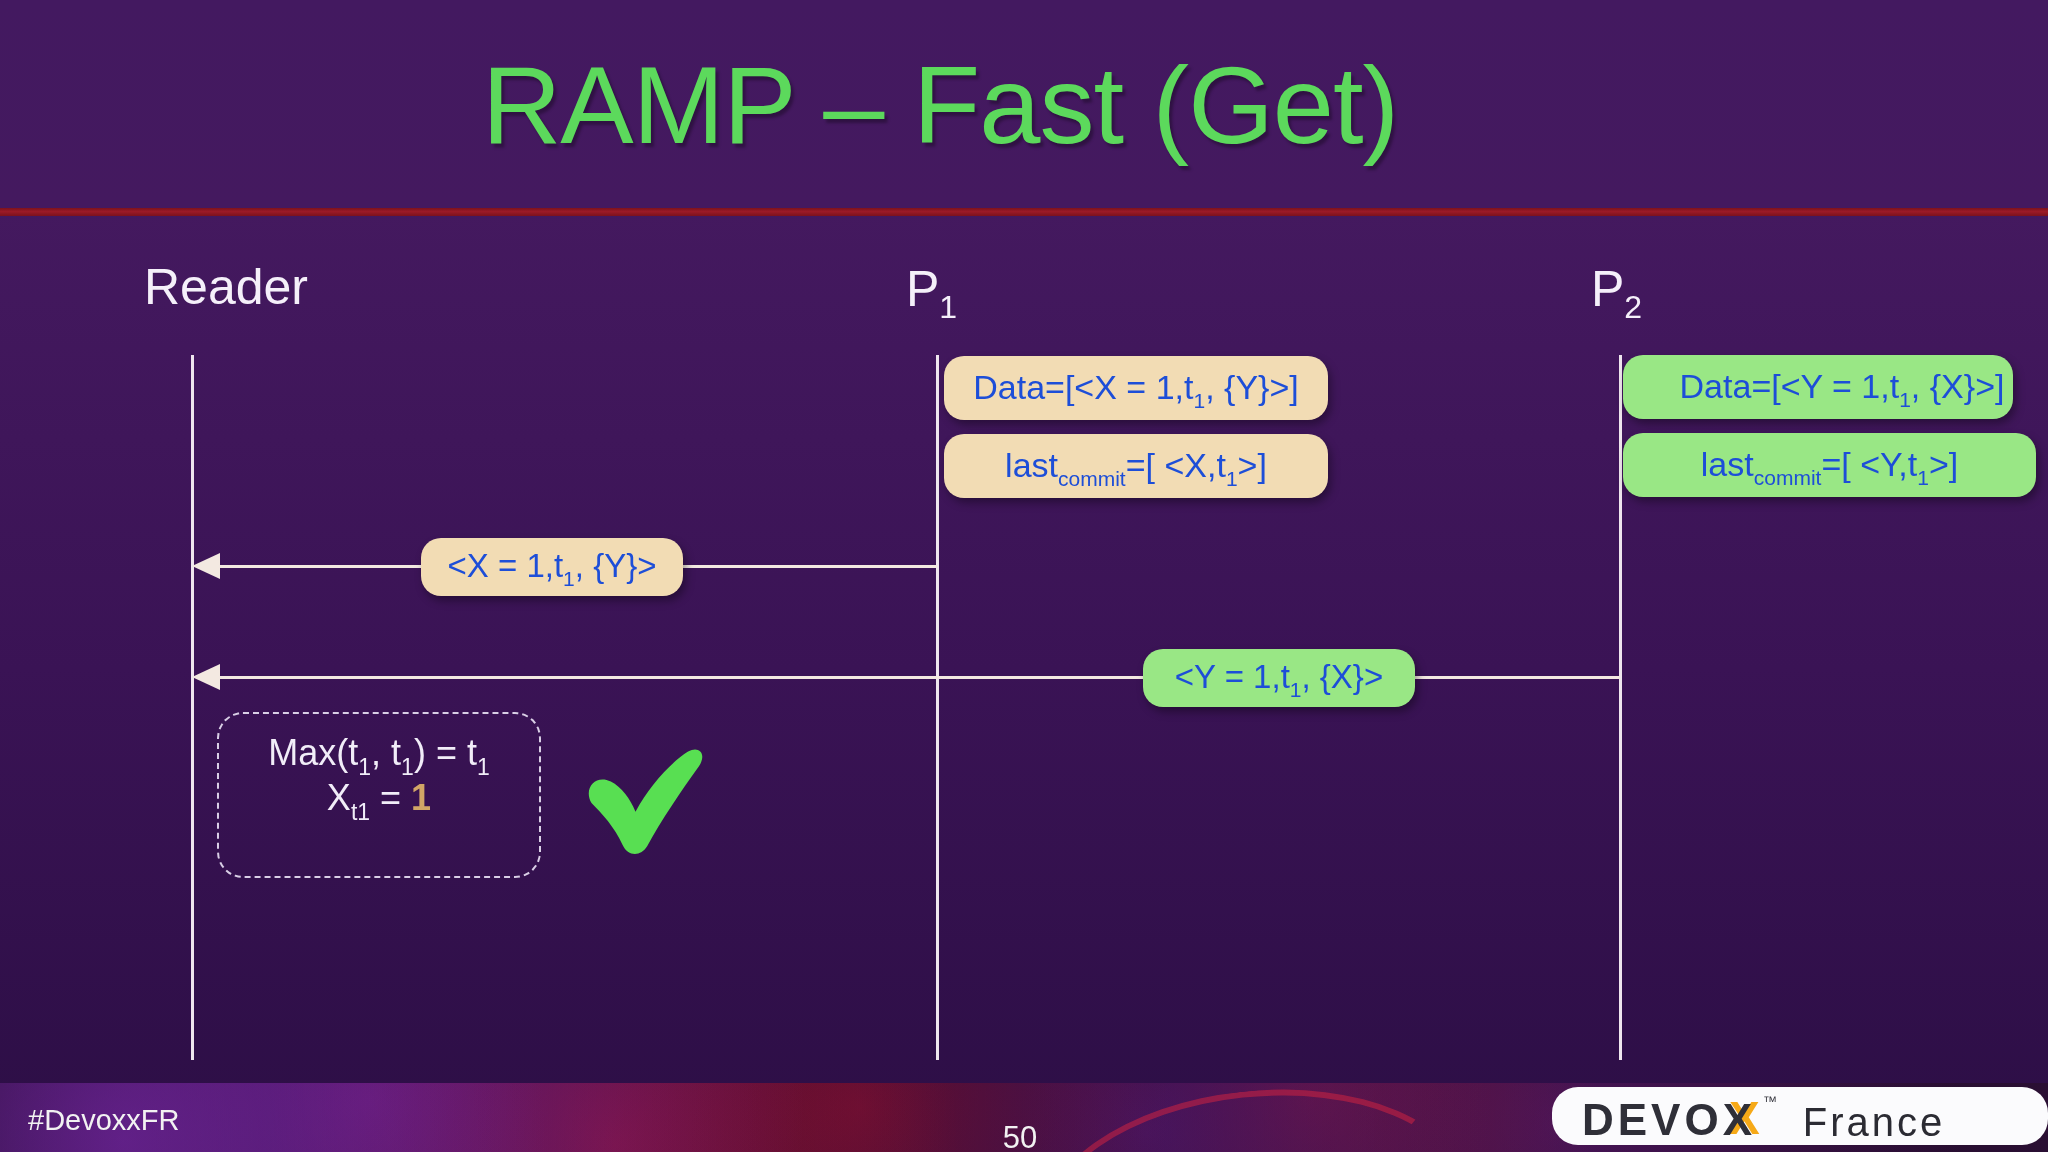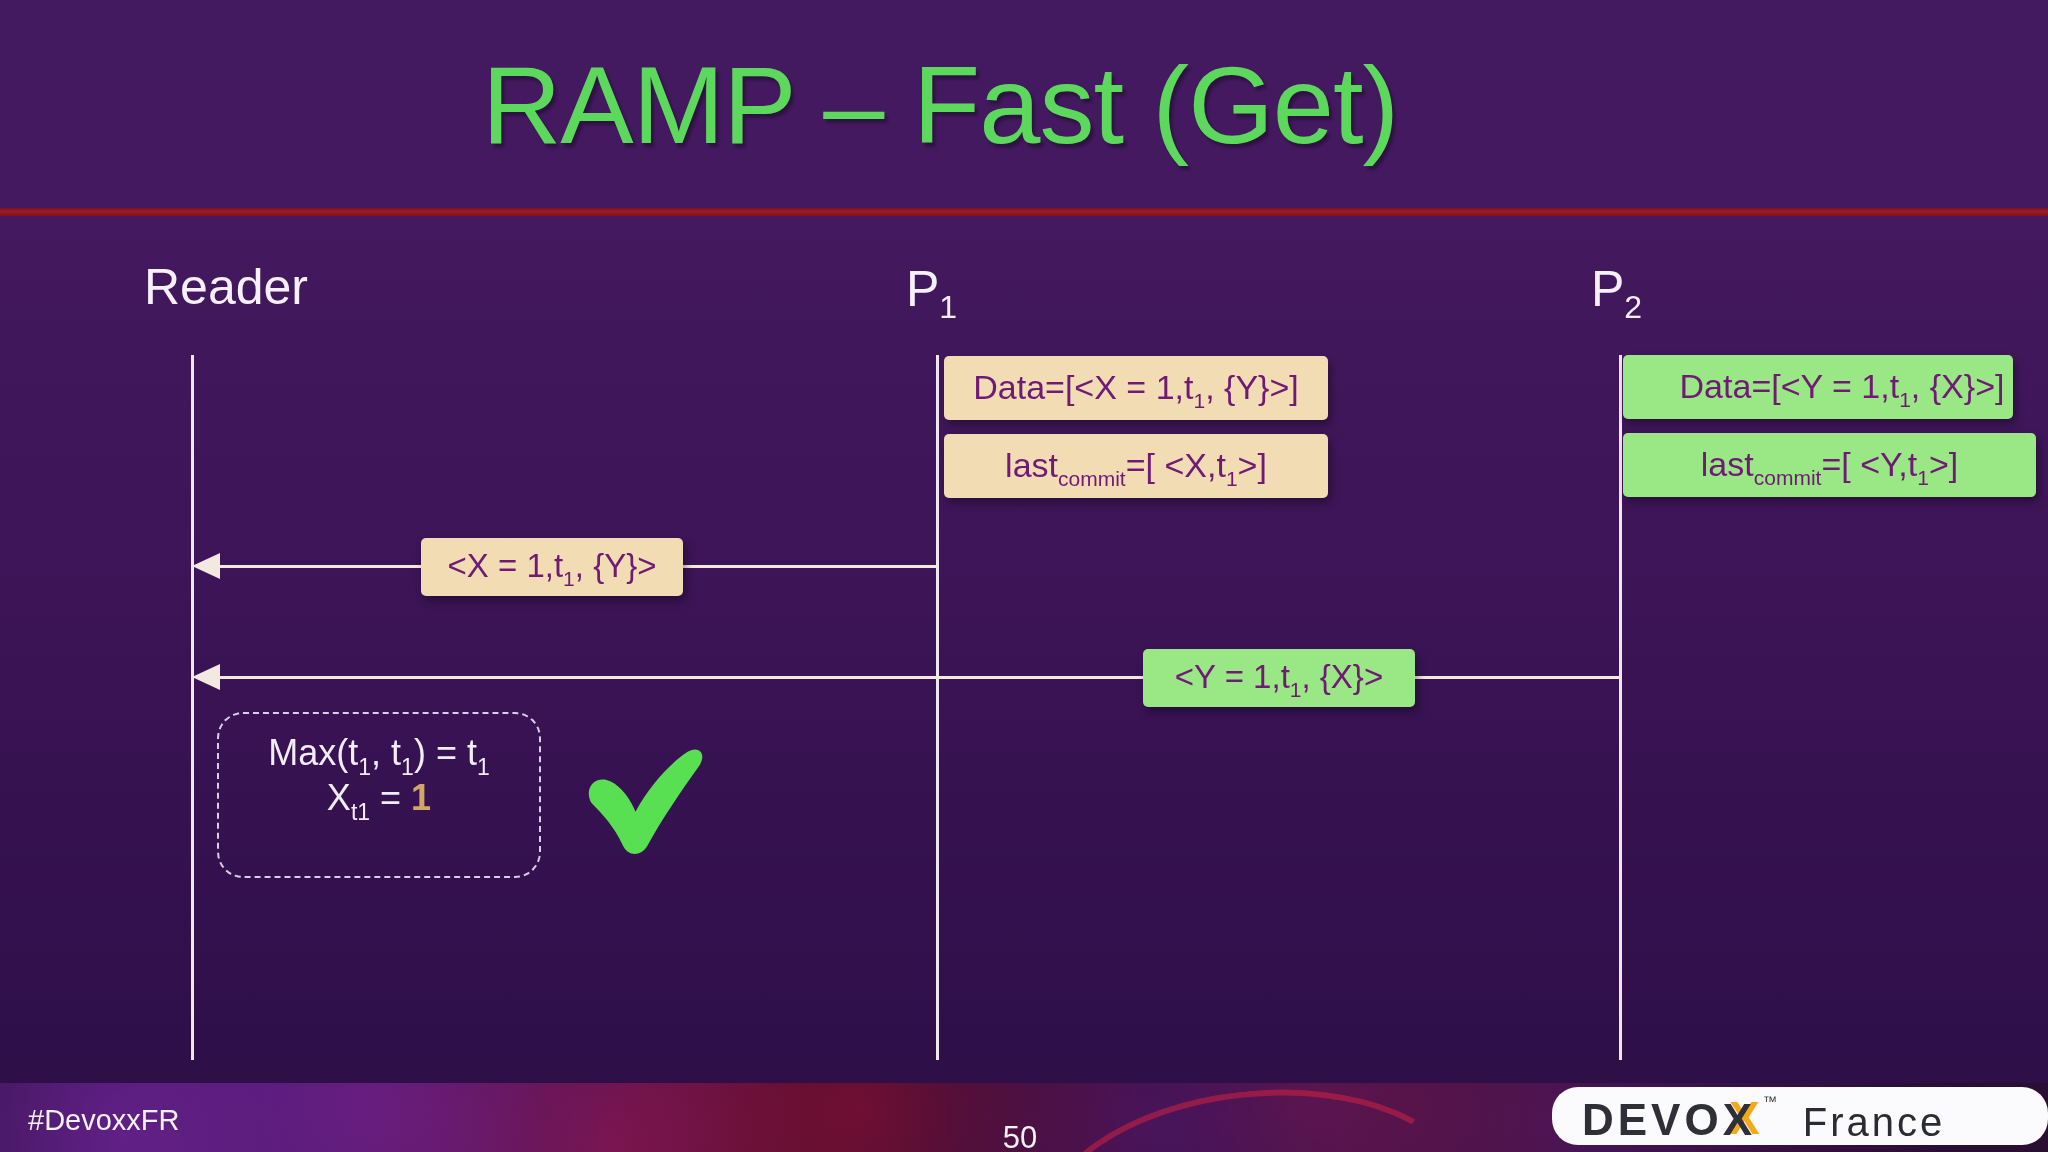--- a/index.html
+++ b/index.html
@@ -16,21 +16,21 @@
   }
   .red-rule { position:absolute; left:0; top:208px; width:2048px; height:8px;
     background:linear-gradient(180deg,#7c121d,#9c1a26 45%,#7c121d); }
 
   .ll-label { position:absolute; color:#f5f0fa; font-size:50px; }
   .ll-label sub { font-size:32px; line-height:0; vertical-align:-12px; }
   .lifeline { position:absolute; top:355px; height:705px; width:3px; background:#efe6ee; }
 
   .pbox {
     position:absolute; text-align:center; white-space:pre;
-    border-radius:5px; color:#701a75; background:#f2dcb4;
+    border-radius:20px; color:#1d4ed8; background:#f2dcb4;
     box-shadow:3px 5px 8px rgba(0,0,0,0.35);
     font-size:34px; height:64px; line-height:62px;
   }
   .pbox sub { font-size:21px; line-height:0; vertical-align:-9px; }
   .pbox.green { background:#99e785; }
   .msg-label { height:58px; line-height:56px; font-size:33px; }
 
   .msg-line { position:absolute; height:3px; background:#f3e9e1; }
   .arrow-head {
     position:absolute; width:0; height:0;

